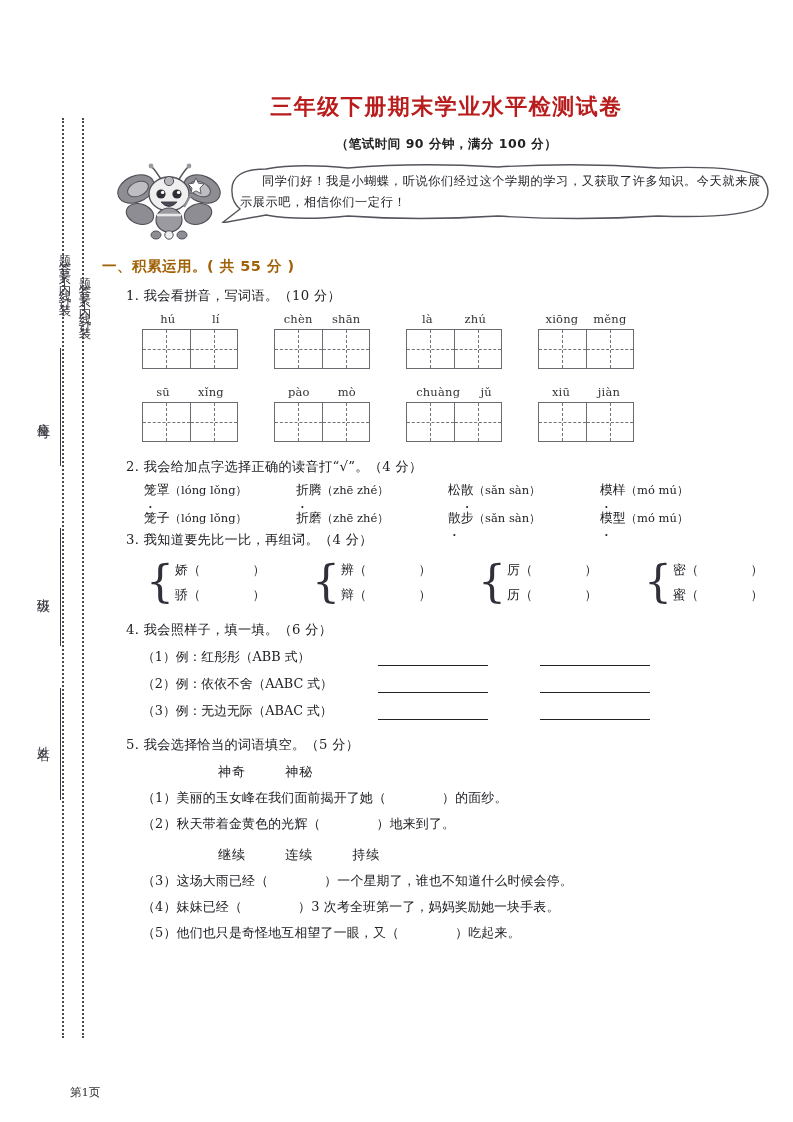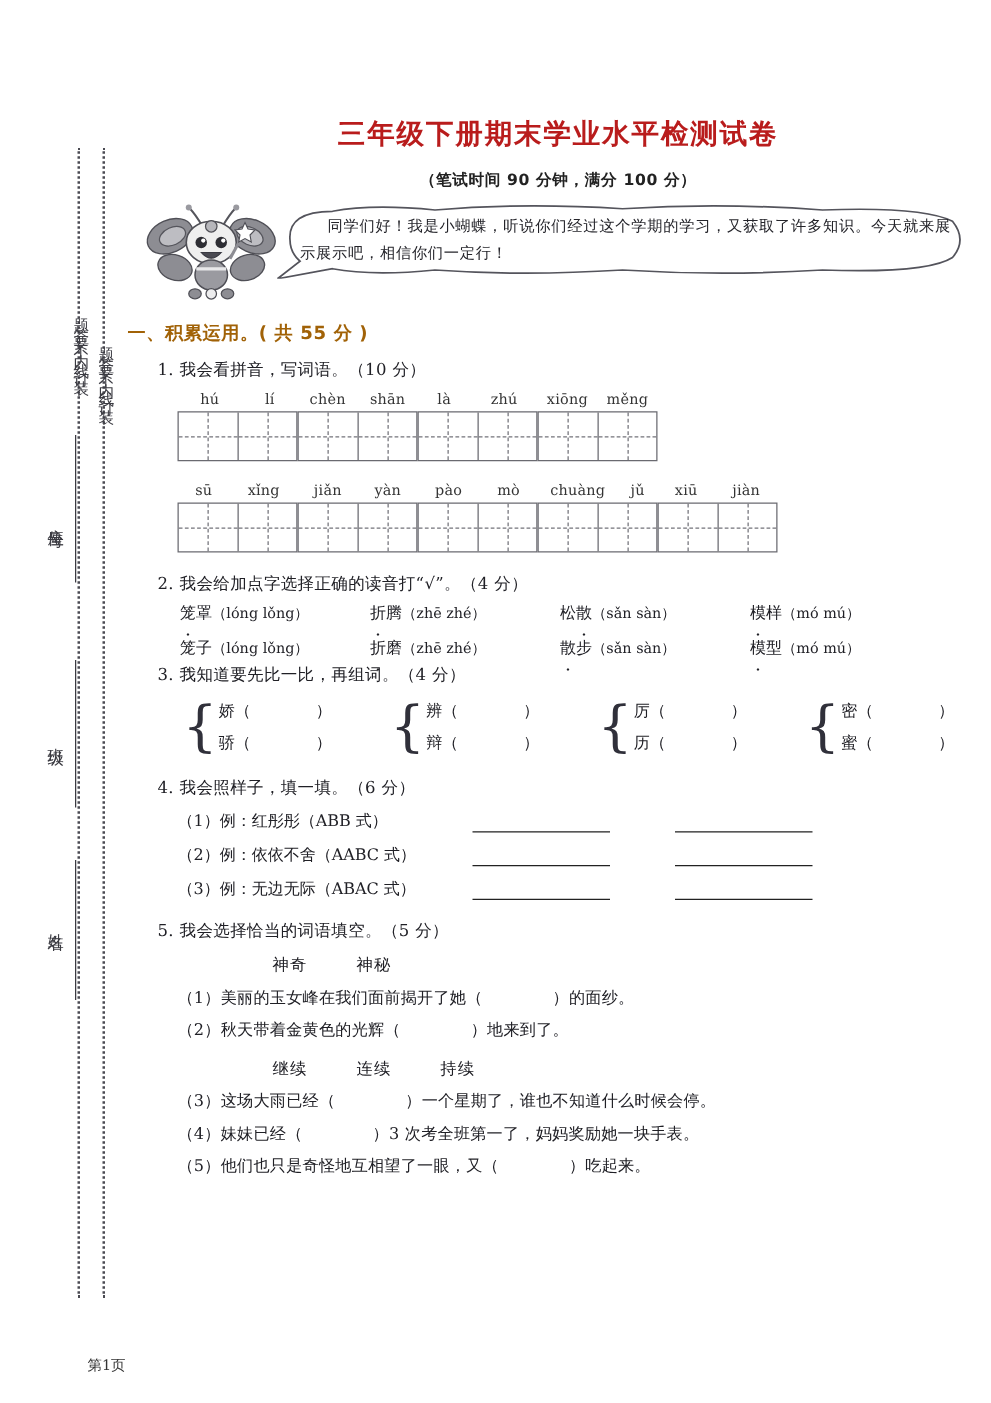--- a/index.html
+++ b/index.html
@@ -89,21 +89,21 @@
     font-size:14.5px; font-weight:bold; letter-spacing:0.5px;
     color:#a16207;
   }
   .q {
     margin-left:26px; margin-top:11px;
     font-family:"DejaVu Serif", serif;
     font-size:13.2px; color:#202026; letter-spacing:0.3px;
   }
 
   
-  .grid-row { display:flex; margin-left:42px; margin-top:7px; }
+  .grid-row { display:flex; margin-left:42px; margin-top:7px; gap:36px; }
   .grid-cell-group { width:96px; }
   .pinyin {
     display:flex; justify-content:space-around;
     font-family:"DejaVu Serif", serif;
     font-size:11.5px; color:#333; margin-bottom:3px; letter-spacing:0.2px;
   }
   .tianzi {
     display:flex; width:96px; height:40px;
     border:1.3px solid #6a6a70;
   }
@@ -293,30 +293,20 @@
         <span>sū</span>
         <span>xǐng</span>
       </div>
       <div class="tianzi">
           <div class="cell"></div>
           <div class="cell"></div>
         </div>
     </div>
     <div class="grid-cell-group">
       <div class="pinyin">
-        <span>jiǎn</span>
-        <span>yàn</span>
-      </div>
-      <div class="tianzi">
-          <div class="cell"></div>
-          <div class="cell"></div>
-        </div>
-    </div>
-    <div class="grid-cell-group">
-      <div class="pinyin">
         <span>pào</span>
         <span>mò</span>
       </div>
       <div class="tianzi">
           <div class="cell"></div>
           <div class="cell"></div>
         </div>
     </div>
     <div class="grid-cell-group">
       <div class="pinyin">

